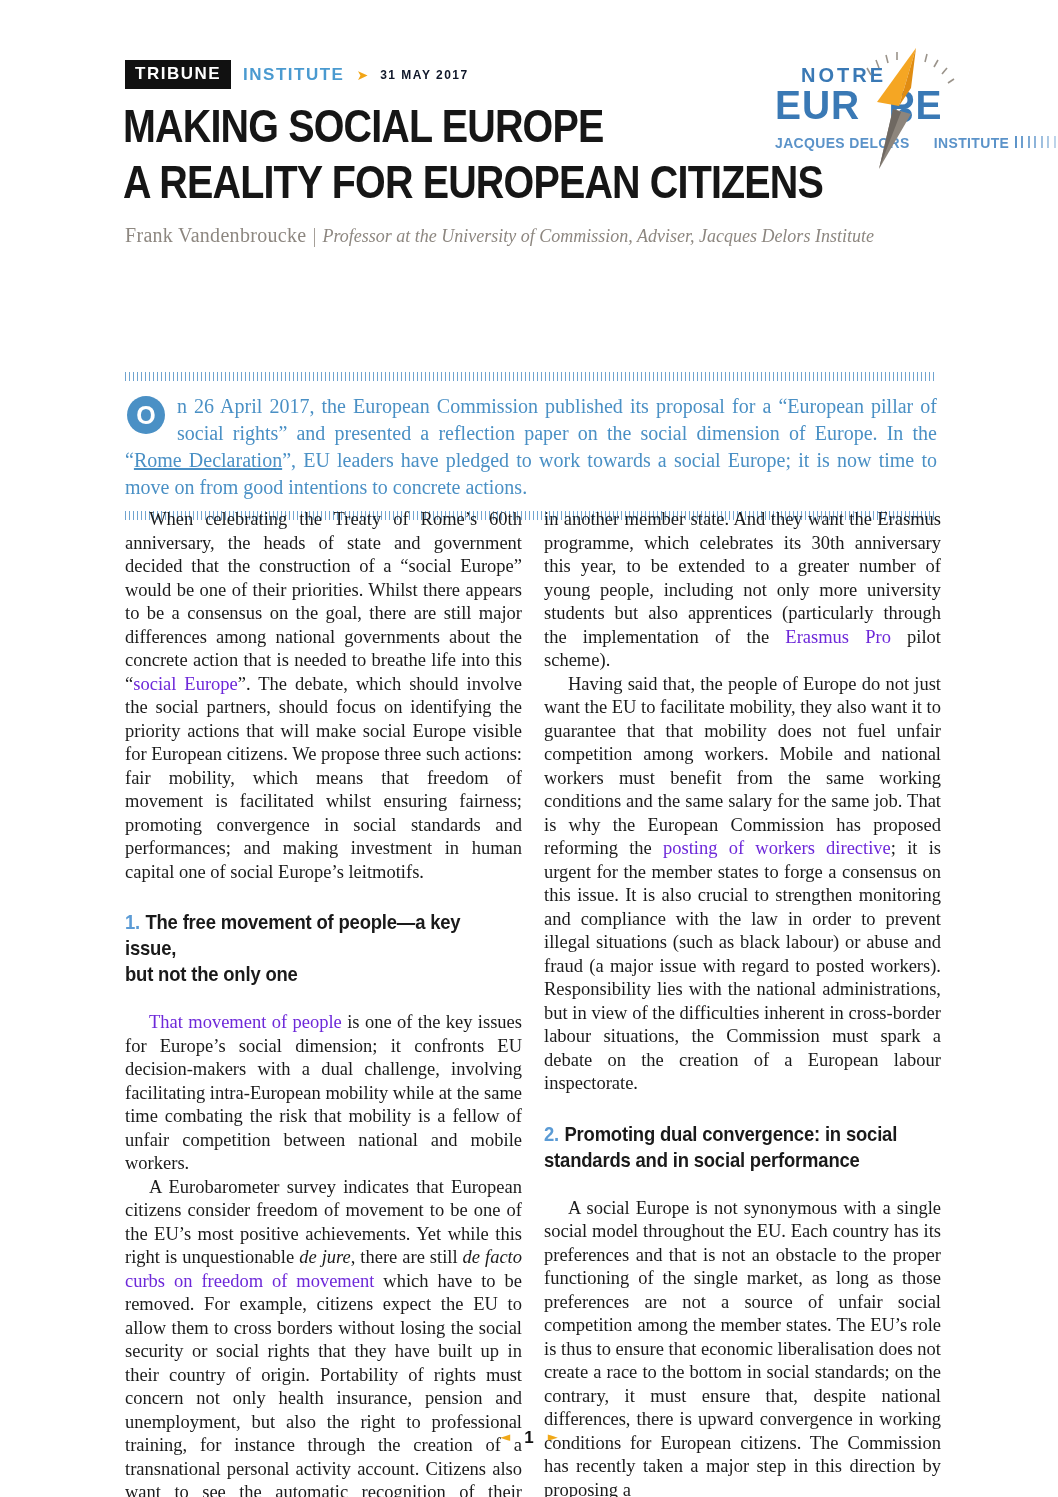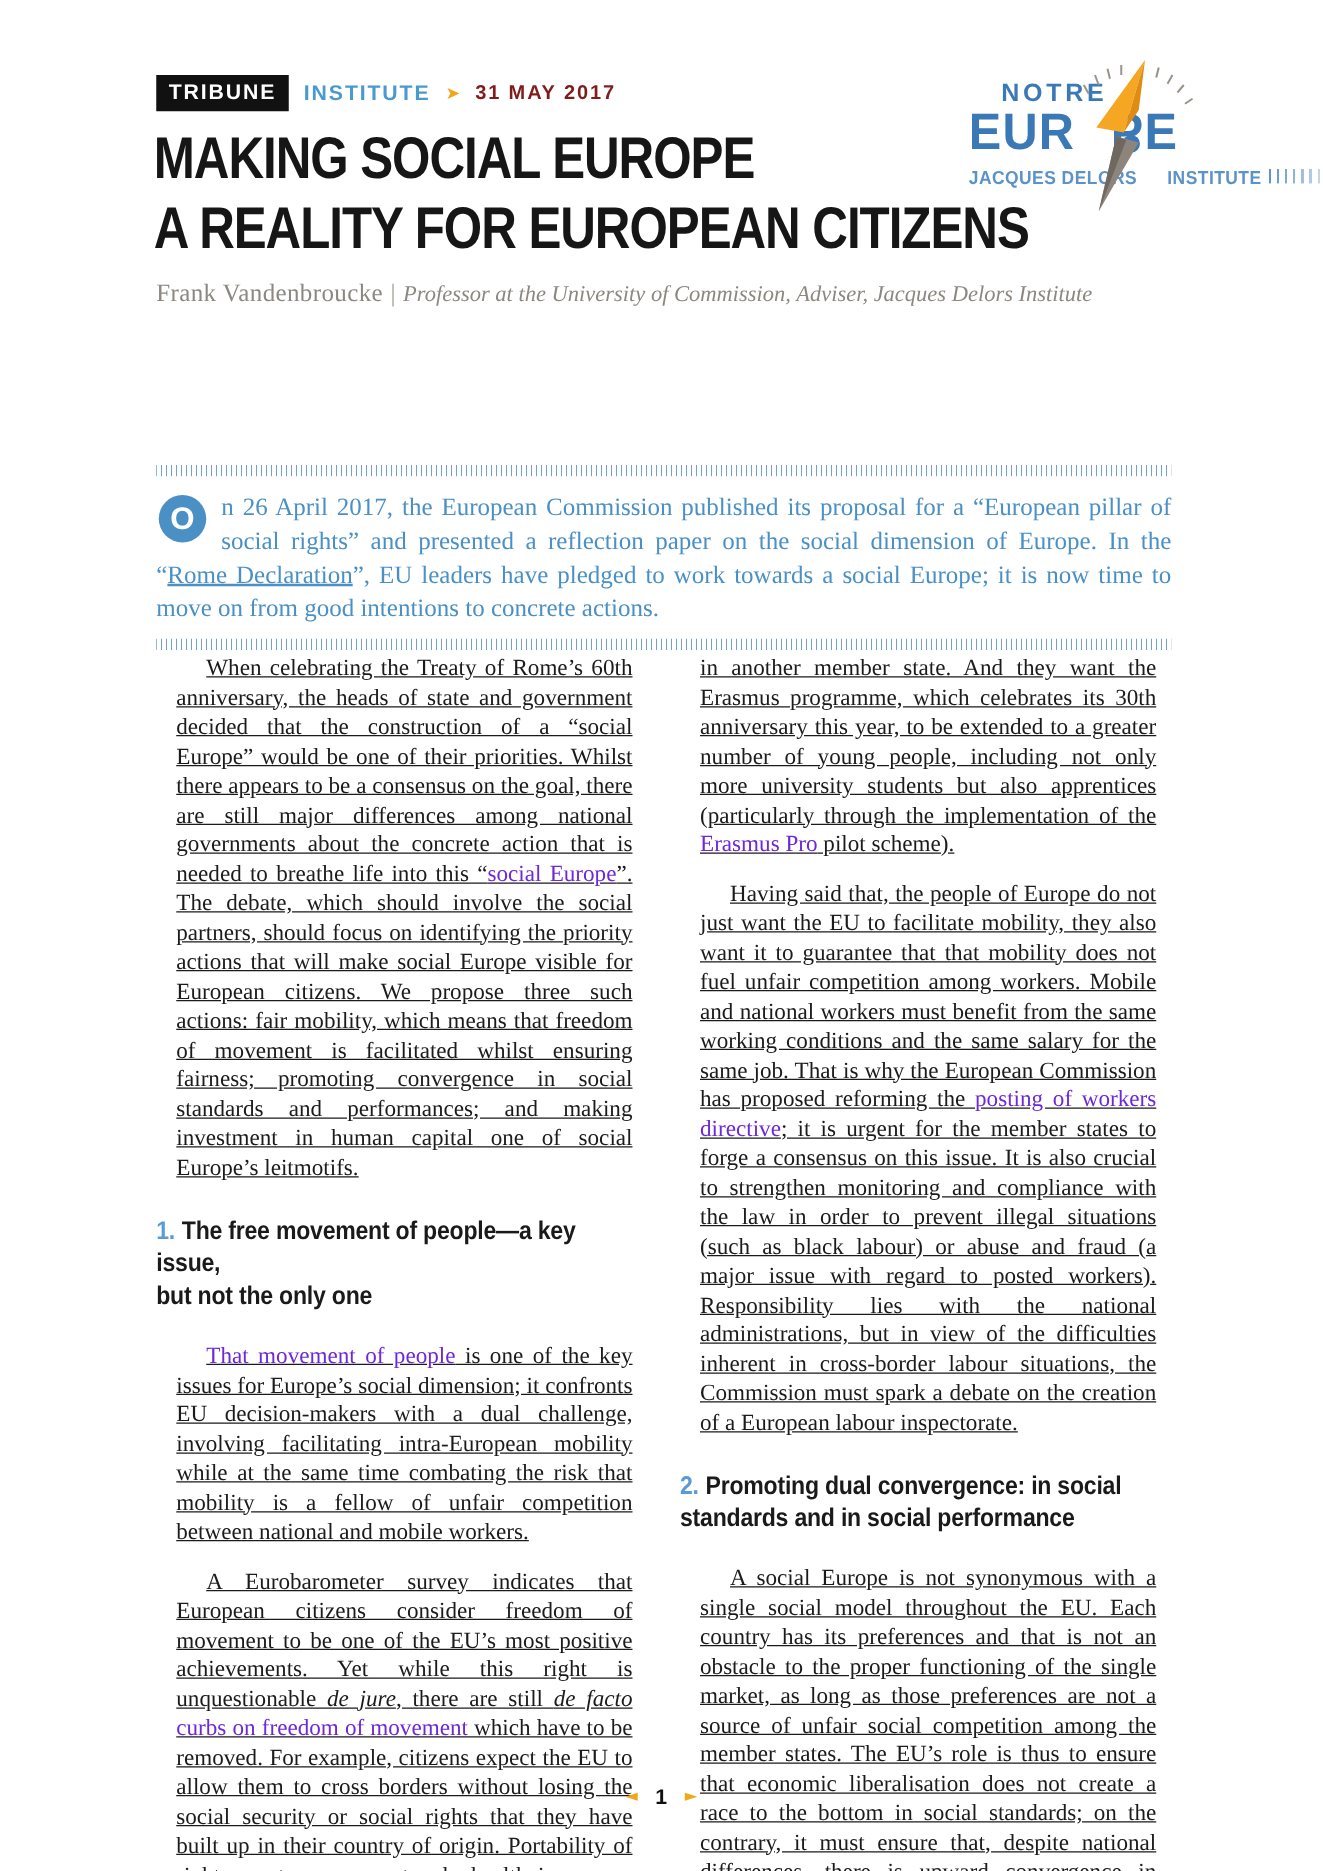--- a/index.html
+++ b/index.html
@@ -13,21 +13,21 @@
     position:absolute; left:125px; top:60px;
     display:flex; align-items:center; gap:12px;
     font-family:"Liberation Sans", sans-serif; font-weight:bold;
   }
   .badge {
     background:#111111; color:#ffffff; font-size:17px; letter-spacing:1.5px;
     padding:4px 10px 5px 10px;
   }
   .kicker { color:#4a9ad0; font-size:17px; letter-spacing:1.5px; }
   .kicker-arrow { color:#f2a516; font-family:"DejaVu Sans", sans-serif; font-size:14px; }
-  .date { color:#7f1d1d; font-size:16px; letter-spacing:1.5px; }
+  .date { color:#0f172a; font-size:12px; letter-spacing:1.5px; }
 
   
   .title {
     position:absolute; left:123px; top:98px; margin:0;
     font-family:"Liberation Sans", sans-serif; font-weight:bold;
     font-size:47px; line-height:56px; color:#161616; letter-spacing:-1px;
     transform:scaleX(0.84); transform-origin:left top; white-space:nowrap;
   }
 
   
@@ -71,22 +71,22 @@
     font-family:"Liberation Sans", sans-serif;
   }
   .intro-text { margin:0; color:#4a90c5; font-size:20px; line-height:27px;
                 text-align:justify; }
   .intro-text .link-underline { color:inherit; cursor:pointer; }
 
   
   .body-columns { position:absolute; left:125px; top:508px; width:816px;
                   display:flex; gap:22px; }
   .col { width:397px; }
-  .body-p { margin:16px; color:#1b1b1b; font-size:18.5px; line-height:23.5px;
-            text-align:justify; hyphens:auto;text-decoration:underline; -webkit-hyphens:auto; }
+  .body-p { margin:0; color:#1b1b1b; font-size:18.5px; line-height:23.5px;
+            text-align:justify; hyphens:auto; -webkit-hyphens:auto; }
   .body-p.indent { text-indent:24px; }
   .body-p .link { color:#6d28d9; text-decoration:none; cursor:pointer; }
   .section-heading {
     font-family:"Liberation Sans", sans-serif; font-weight:bold;
     font-size:20.5px; line-height:26px; color:#1a1a1a; letter-spacing:-0.2px;
     margin:25px 0 24px 0; transform:scaleX(0.9); transform-origin:left top;
     white-space:pre-line;
   }
   .section-heading .hnum { color:#5b9bd5; margin-right:6px; }
 

